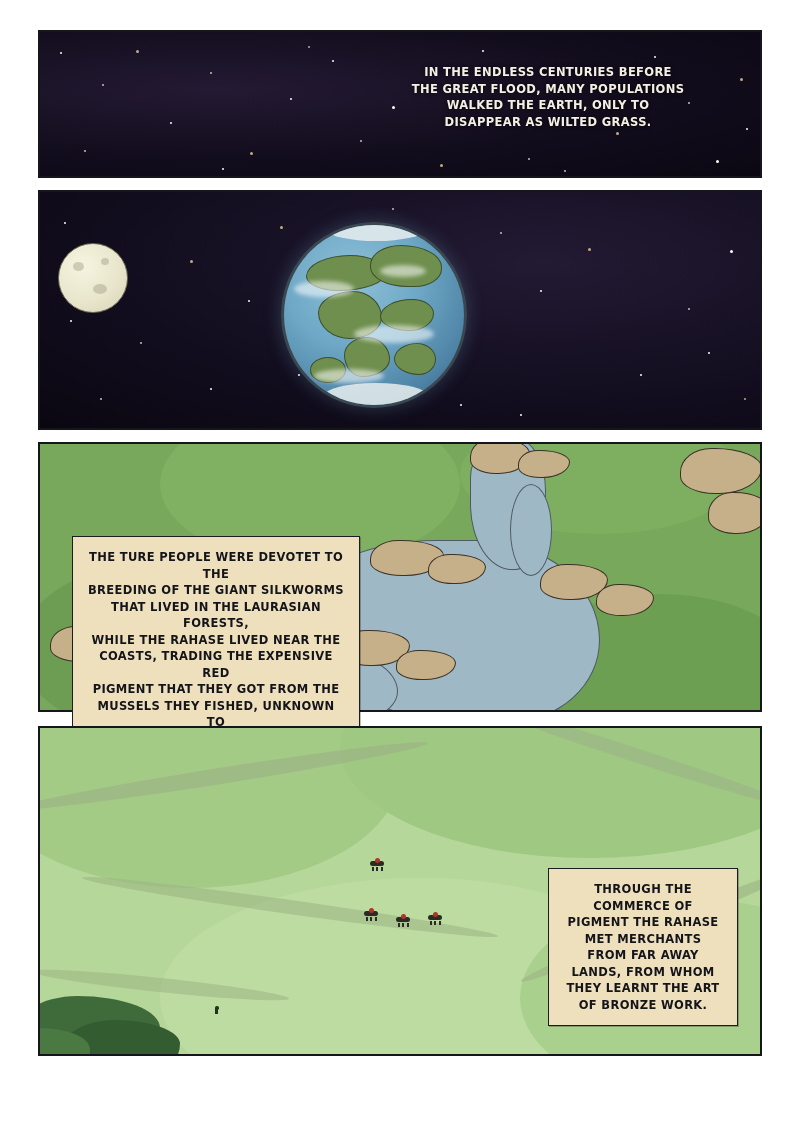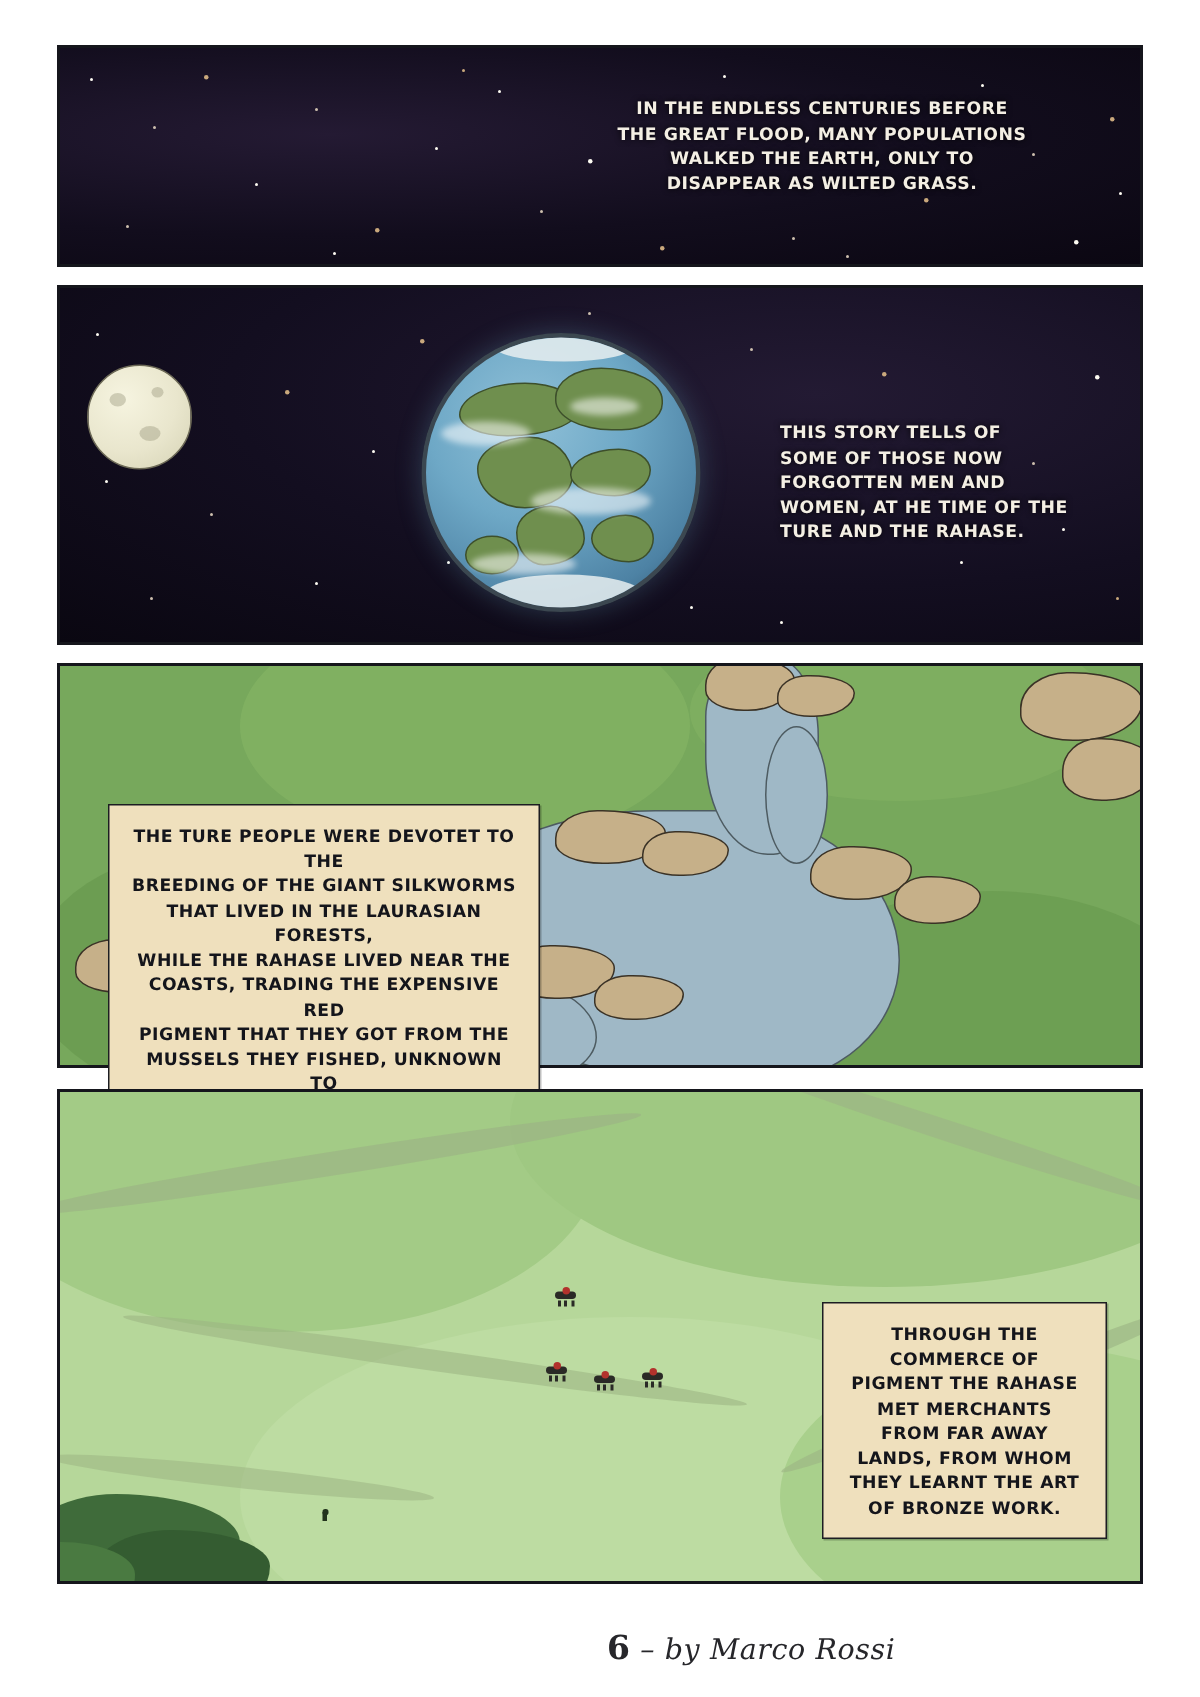--- a/index.html
+++ b/index.html
@@ -319,25 +319,20 @@
     <div class="land" style="left:110px; top:118px; width:40px; height:30px; border-radius:55% 45% 40% 60% / 50% 50% 50% 50%;"></div>
     <div class="land" style="left:26px;  top:132px; width:34px; height:24px; border-radius:50%;"></div>
     <div class="ice" style="left:44px; top:-6px; width:96px; height:22px; border-radius:0 0 50% 50%;"></div>
     <div class="ice" style="left:40px; top:158px; width:104px; height:26px; border-radius:50% 50% 0 0;"></div>
     <div class="cloud" style="left:10px;  top:56px;  width:60px; height:16px;"></div>
     <div class="cloud" style="left:70px;  top:100px; width:80px; height:18px;"></div>
     <div class="cloud" style="left:30px;  top:144px; width:70px; height:14px;"></div>
     <div class="cloud" style="left:96px;  top:40px;  width:46px; height:12px;"></div>
   </div>
 
-  <div class="caption plain" id="cap2">THIS STORY TELLS OF
-SOME OF THOSE NOW
-FORGOTTEN MEN AND
-WOMEN, AT HE TIME OF THE
-TURE AND THE RAHASE.</div>
 
   <div class="panel" id="panel3">
 
     <div class="greendark" style="left:-20px; top:120px; width:260px; height:170px; opacity:.45;"></div>
     <div class="greenlight" style="left:120px; top:-40px; width:300px; height:160px; opacity:.45;"></div>
     <div class="greendark" style="left:470px; top:150px; width:300px; height:180px; opacity:.40;"></div>
     <div class="greenlight" style="left:420px; top:-30px; width:280px; height:120px; opacity:.35;"></div>
 
     <div class="water" style="left:258px; top:96px; width:300px; height:180px; border-radius:46% 40% 30% 60% / 40% 55% 45% 50%;"></div>
     <div class="water" style="left:430px; top:-6px; width:74px; height:130px; border-radius:50% 40% 40% 55% / 30% 40% 60% 50%;"></div>
@@ -421,19 +416,14 @@
   <div class="caption boxed" id="cap4">THROUGH THE
 COMMERCE OF
 PIGMENT THE RAHASE
 MET MERCHANTS
 FROM FAR AWAY
 LANDS, FROM WHOM
 THEY LEARNT THE ART
 OF BRONZE WORK.</div>
 
 
-  <div id="footer-right">
-    <span class="pagenum">6</span>
-    <span>–</span>
-    <span>by Marco Rossi</span>
-  </div>
 
 </div>
 
 </body></html>

